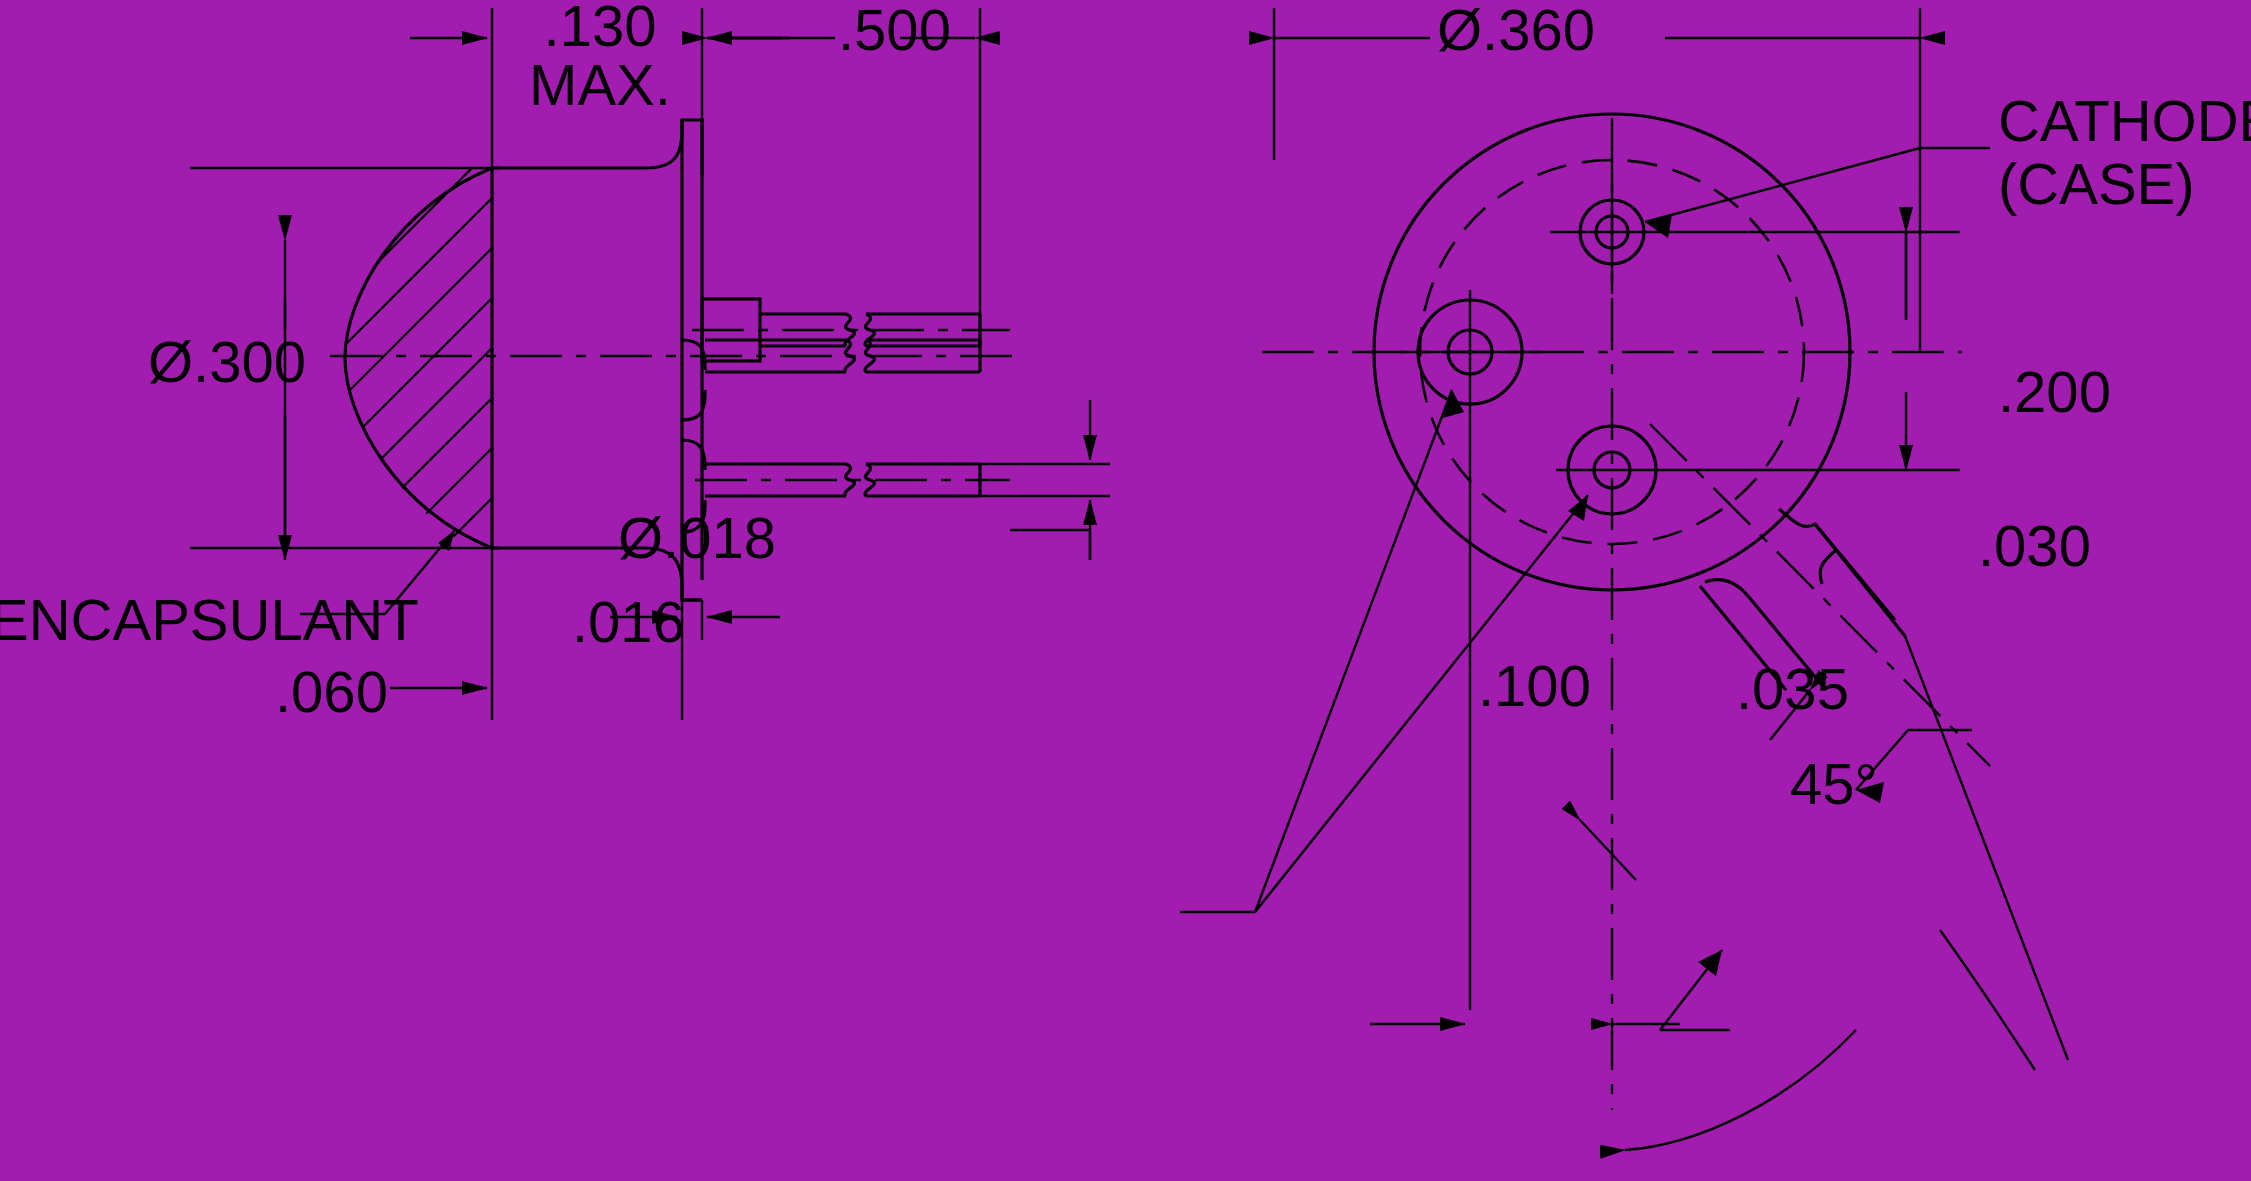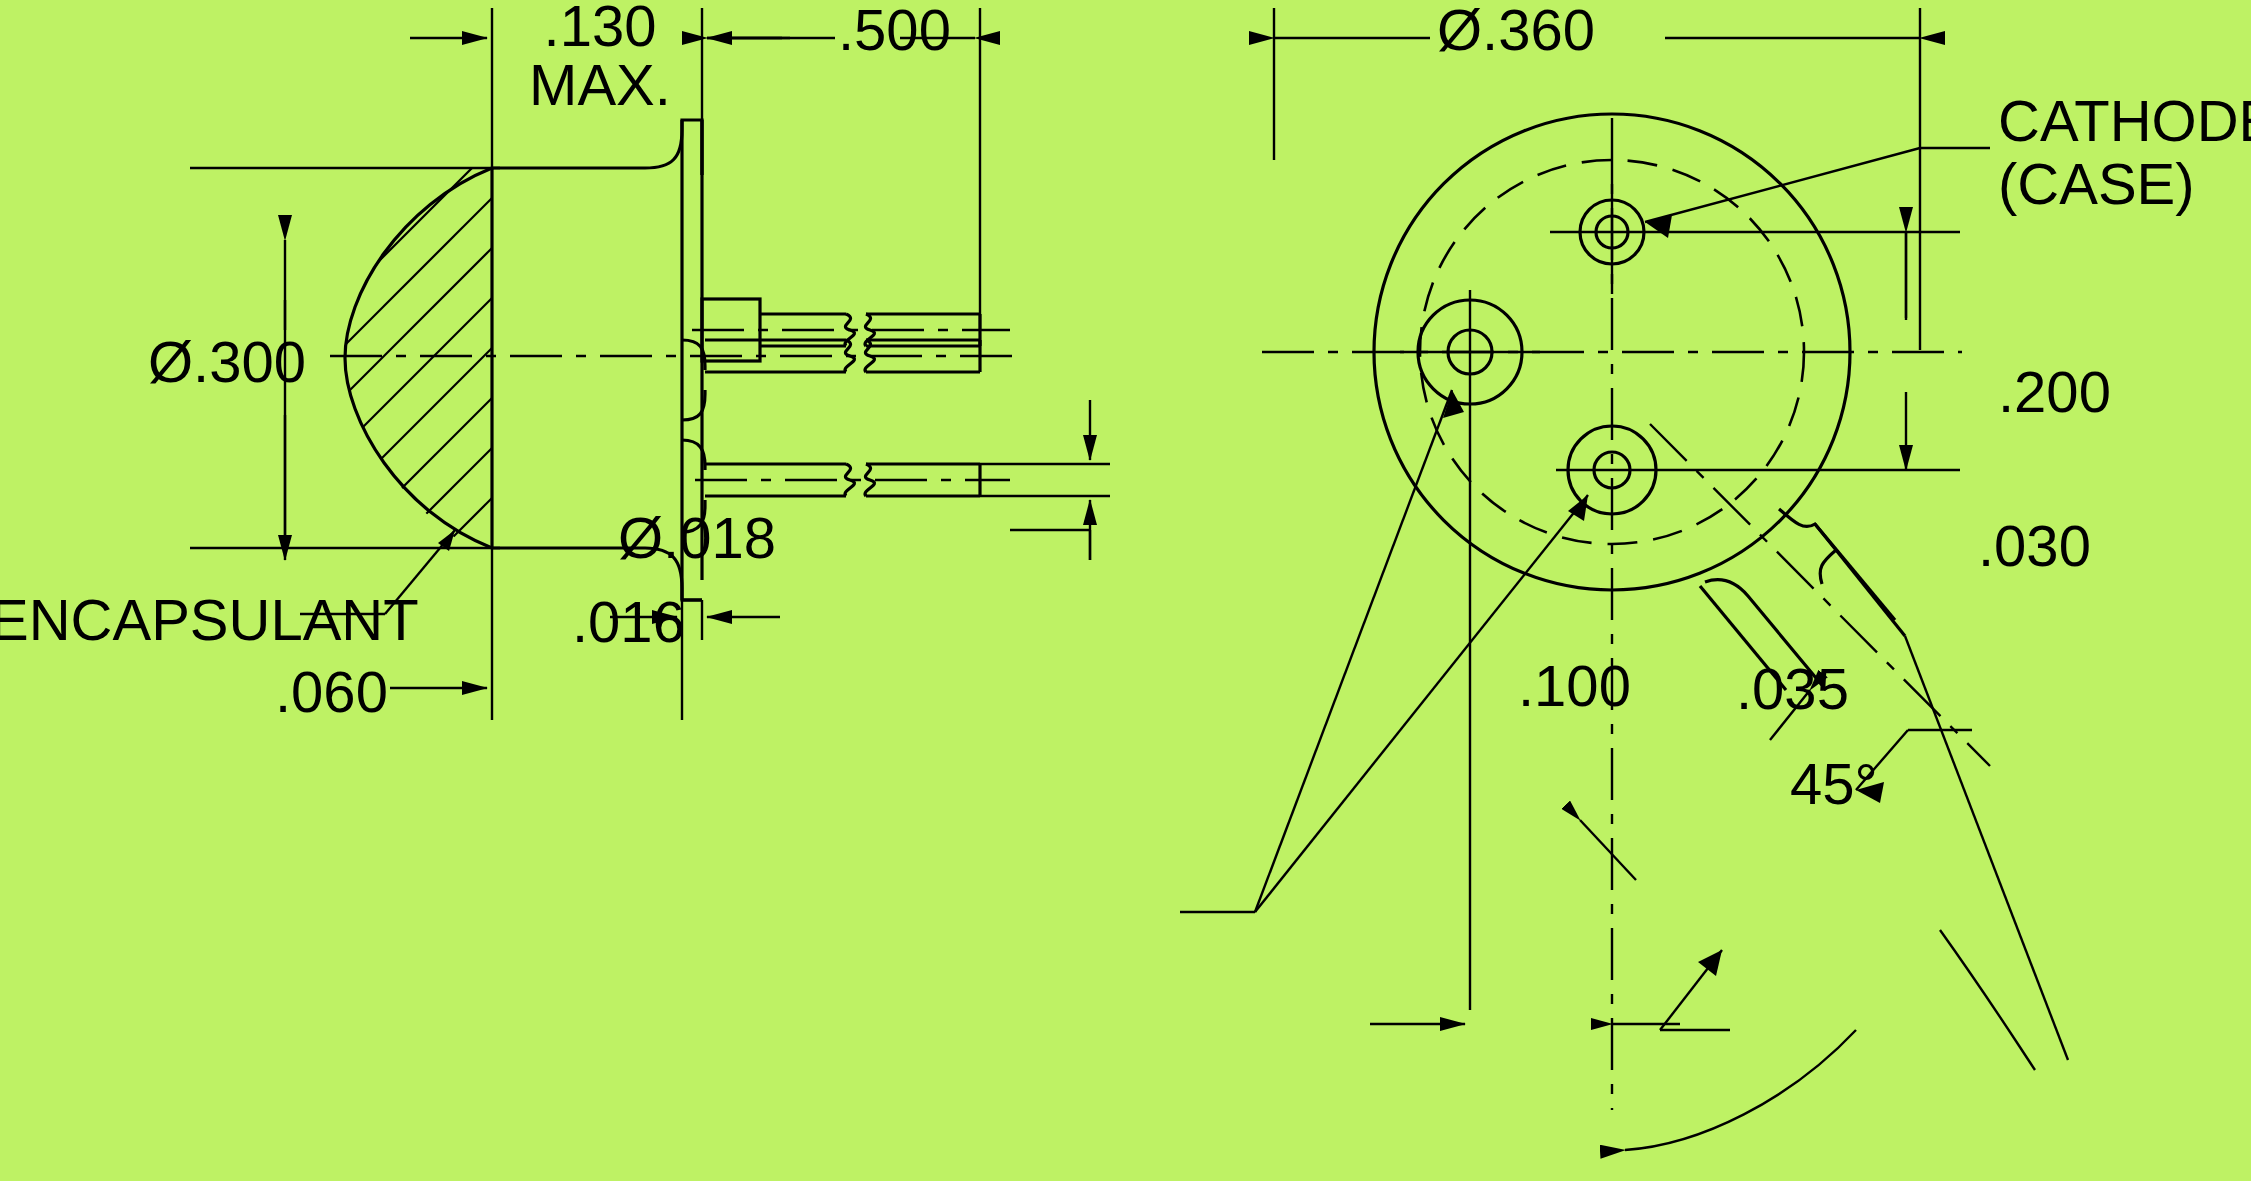--- a/index.html
+++ b/index.html
@@ -1,17 +1,17 @@
 <!DOCTYPE html>
 <html><head>
 <meta charset="utf-8">
 <style>
   html,body{margin:0;padding:0;background:#ffffff;}
   body{width:2251px;height:1181px;overflow:hidden;font-family:"Liberation Sans",sans-serif;}
-  #stage{position:relative;width:2251px;height:1181px;background:#bef264;}
+  #stage{position:relative;width:2251px;height:1181px;background:#a21caf;}
   svg#drawing{position:absolute;left:0;top:0;width:2251px;height:1181px;}
   .ln{stroke:#000;fill:none;}
   .thin{stroke-width:2.4;}
   .obj{stroke-width:3.2;}
   .hatch{stroke-width:2.2;}
   .center{stroke-width:2.4;stroke-dasharray:52 14 10 14;}
   .hidden-c{stroke-width:2.6;stroke-dasharray:30 16;}
   .arrow{fill:#000;stroke:none;}
 </style>
 </head>
@@ -243,19 +243,19 @@
 <div style="position:absolute;left:1998px;top:90px;font-size:58px;line-height:1.08;">
   <div>CATHODE</div>
   <div>(CASE)</div>
 </div>
 
 <div style="position:absolute;left:1998px;top:323px;font-size:58px;margin-top:35px;">.200</div>
 
 <div style="position:absolute;left:1978px;top:512px;font-size:58px;">.030</div>
 
 
-<div style="position:absolute;left:1478px;top:652px;font-size:58px;margin-left:40px;">.100</div>
+<div style="position:absolute;left:1478px;top:652px;font-size:58px;">.100</div>
 
 <div style="position:absolute;left:1736px;top:655px;font-size:58px;">.035</div>
 
 <div style="position:absolute;left:1790px;top:750px;font-size:58px;">45°</div>
 
 </div>
 
 </body></html>

